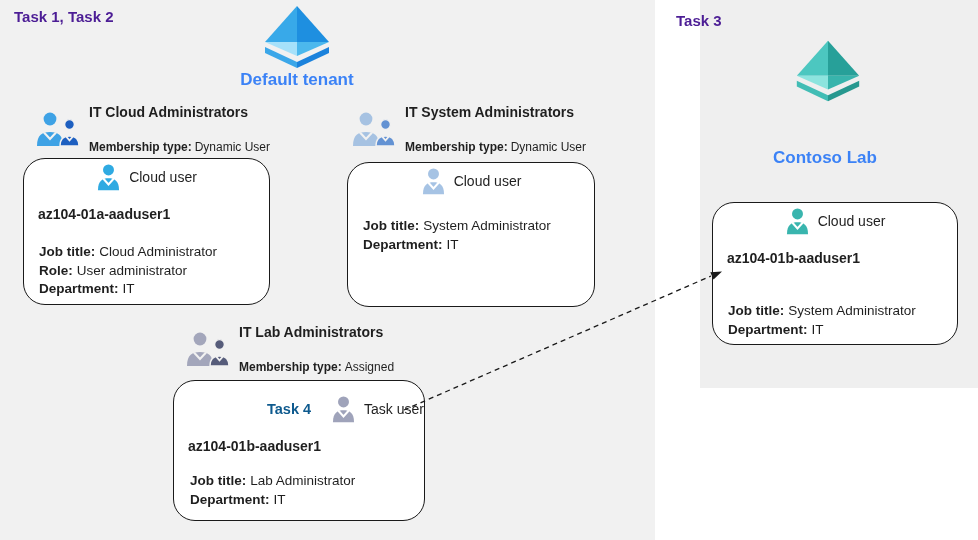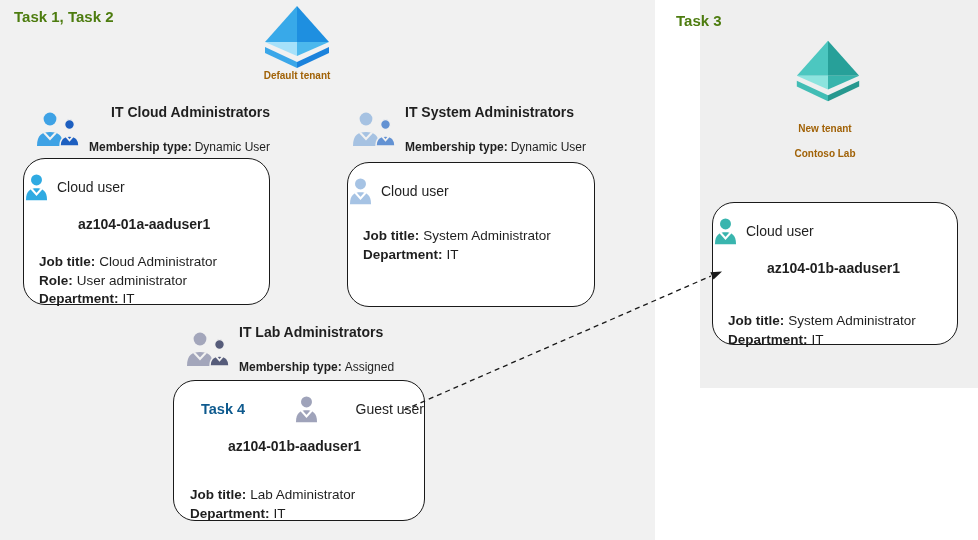--- a/index.html
+++ b/index.html
@@ -1,35 +1,35 @@
 <!DOCTYPE html>
 <html><head>
 <meta charset="utf-8">
 <style>
   html,body{margin:0;padding:0;}
   body{font-family:"Liberation Sans",sans-serif;color:#1f1f1f;}
   .canvas{position:relative;width:978px;height:540px;background:#ffffff;overflow:hidden;}
   .left-bg{position:absolute;left:0;top:0;width:655px;height:540px;background:#f1f1f1;}
   .right-panel{position:absolute;left:700px;top:0;width:278px;height:388px;background:#efefef;}
-  .task-label{position:absolute;font-size:15px;font-weight:bold;color:#4d7c0f;}
-  .tenant-name{position:absolute;font-size:10px;font-weight:bold;color:#a16207;text-align:center;}
+  .task-label{position:absolute;font-size:15px;font-weight:bold;color:#4c1d95;}
+  .tenant-name{position:absolute;font-size:17px;font-weight:bold;color:#3b82f6;text-align:center;}
   .group{position:absolute;display:flex;align-items:center;gap:7px;}
   .group .gtitle{font-size:14px;font-weight:bold;}
   .group .gmem{font-size:12px;margin-top:20px;}
   .group .gmem b{margin-right:3px;}
   .card{position:absolute;background:#fff;border:1.5px solid #1a1a1a;border-radius:22px;box-sizing:border-box;}
-  .card .head{display:flex;align-items:center;gap:8px;margin-top:14px;font-size:14px;}
-  .card .uname{font-size:14px;font-weight:bold;padding-left:14px;margin-top:15px;margin-left:40px;}
+  .card .head{display:flex;align-items:center;justify-content:center;gap:8px;margin-top:4px;font-size:14px;}
+  .card .uname{font-size:14px;font-weight:bold;padding-left:14px;margin-top:15px;}
   .card .attrs{padding-left:15px;font-size:13.5px;line-height:18.5px;}
   .card .attrs b{margin-right:4px;}
   .c1 .attrs{margin-top:21px;}
   .c2 .attrs{margin-top:22px;}
-  .c3 .head{margin-top:14px;justify-content:space-between;padding-left:27px;}
+  .c3 .head{margin-top:14px;justify-content:flex-end;padding-left:18px;}
   .c3 .head .badge{font-size:14.5px;font-weight:bold;color:#0e5a8e;margin-right:12px;}
-  .c3 .attrs{margin-top:32px;padding-left:16px;}
+  .c3 .attrs{margin-top:18px;padding-left:16px;}
   .c4 .attrs{margin-top:36px;}
   svg{display:block;}
   .abs{position:absolute;}
   .arrow-layer{position:absolute;left:0;top:0;pointer-events:none;}
 </style>
 </head>
 <body>
 
 <div class="canvas">
   <div class="left-bg"></div>
@@ -42,21 +42,21 @@
       <polygon points="40,2 8,38 40,38" fill="#38a9e9"></polygon>
       <polygon points="40,2 72,38 40,38" fill="#1e8fe0"></polygon>
       <polygon points="8,38 40,38 40,52" fill="#a6e1fa"></polygon>
       <polygon points="72,38 40,38 40,52" fill="#4cb8ed"></polygon>
       <polygon points="8,43 40,58 40,64 8,49" fill="#3ba7e9"></polygon>
       <polygon points="40,58 72,43 72,49 40,64" fill="#1b82dc"></polygon>
     </svg>
   </div>
   <div class="tenant-name" style="left:202px;top:70px;width:190px;">Default tenant</div>
 
-  <div class="group" style="left:36px;top:104px;text-align:right;">
+  <div class="group" style="left:36px;top:104px;">
     <span>
       <svg width="46" height="36" viewBox="0 0 46 36">
         <g fill="#3ea2e5">
           <circle cx="14" cy="8" r="6.4"></circle>
           <path d="M1,35 C1,23.5 6.5,21 14,21 C21.5,21 27,23.5 27,35 Z"></path>
         </g>
         <path d="M8,21.6 L14,28 L20,21.6" fill="none" stroke="#f1f1f1" stroke-width="2.2"></path>
         <g fill="#1d5fc0" stroke="#f1f1f1" stroke-width="1.4">
           <circle cx="33.5" cy="13.5" r="4.9"></circle>
           <path d="M24,35 C24,27 28.3,25 33.5,25 C38.7,25 43,27 43,35 Z"></path>
@@ -157,42 +157,41 @@
       <span class="badge">Task 4</span>
       <span>
         <svg width="25" height="28" viewBox="0 0 32 34">
           <g fill="#9fa3ba">
             <circle cx="16" cy="8" r="7"></circle>
             <path d="M2.5,34 C2.5,21.5 8.5,18.5 16,18.5 C23.5,18.5 29.5,21.5 29.5,34 Z"></path>
           </g>
           <path d="M9.5,19.2 L16,26.5 L22.5,19.2" fill="none" stroke="#fff" stroke-width="2.6"></path>
         </svg>
       </span>
-      <span>Guest user</span>
+      <span>Task user</span>
     </div>
     <div class="uname">az104-01b-aaduser1</div>
     <div class="attrs">
       <div><b>Job title:</b><span>Lab Administrator</span></div>
       <div><b>Department:</b><span>IT</span></div>
     </div>
   </div>
 
   <div class="task-label" style="left:676px;top:12px;">Task 3</div>
 
   <div class="abs" style="left:789px;top:38px;">
     <svg width="78" height="64" viewBox="0 0 80 64">
       <polygon points="40,2 8,38 40,38" fill="#4cc7c0"></polygon>
       <polygon points="40,2 72,38 40,38" fill="#27a099"></polygon>
       <polygon points="8,38 40,38 40,52" fill="#8ce4de"></polygon>
       <polygon points="72,38 40,38 40,52" fill="#38b4ac"></polygon>
       <polygon points="8,43 40,58 40,64 8,49" fill="#42bdb5"></polygon>
       <polygon points="40,58 72,43 72,49 40,64" fill="#27988f"></polygon>
     </svg>
   </div>
-  <div class="tenant-name" style="left:700px;top:123px;width:250px;">New tenant</div>
   <div class="tenant-name" style="left:700px;top:148px;width:250px;">Contoso Lab</div>
 
   <div class="card c4" style="left:712px;top:202px;width:246px;height:143px;">
     <div class="head">
       <span>
         <svg width="25" height="28" viewBox="0 0 32 34">
           <g fill="#39b5ae">
             <circle cx="16" cy="8" r="7"></circle>
             <path d="M2.5,34 C2.5,21.5 8.5,18.5 16,18.5 C23.5,18.5 29.5,21.5 29.5,34 Z"></path>
           </g>

